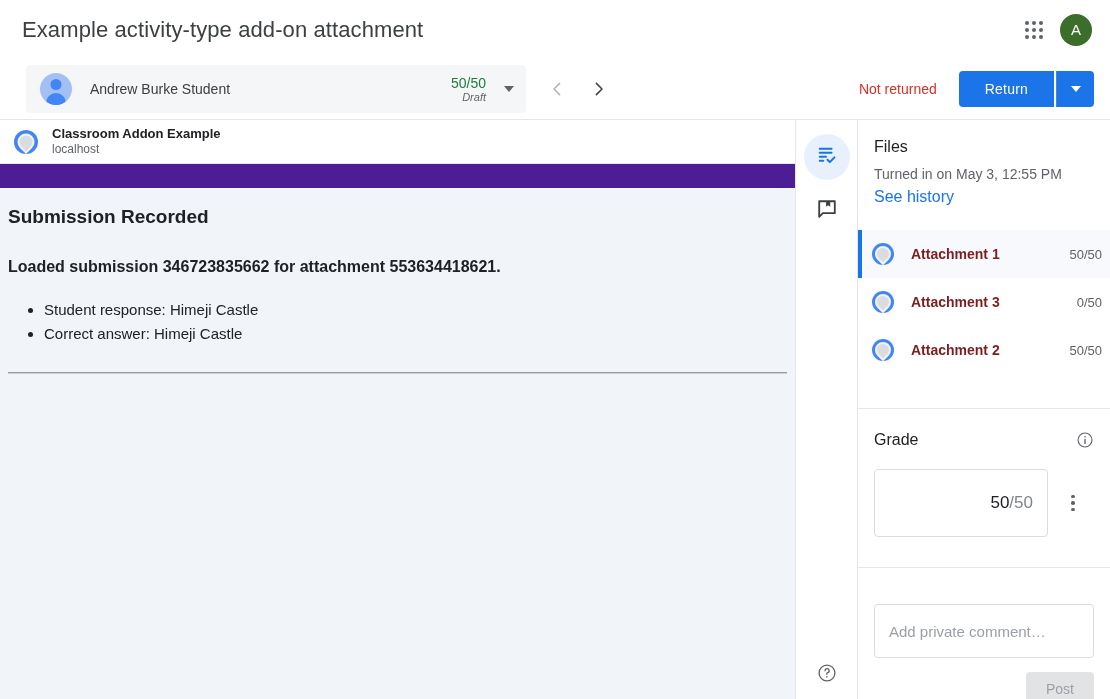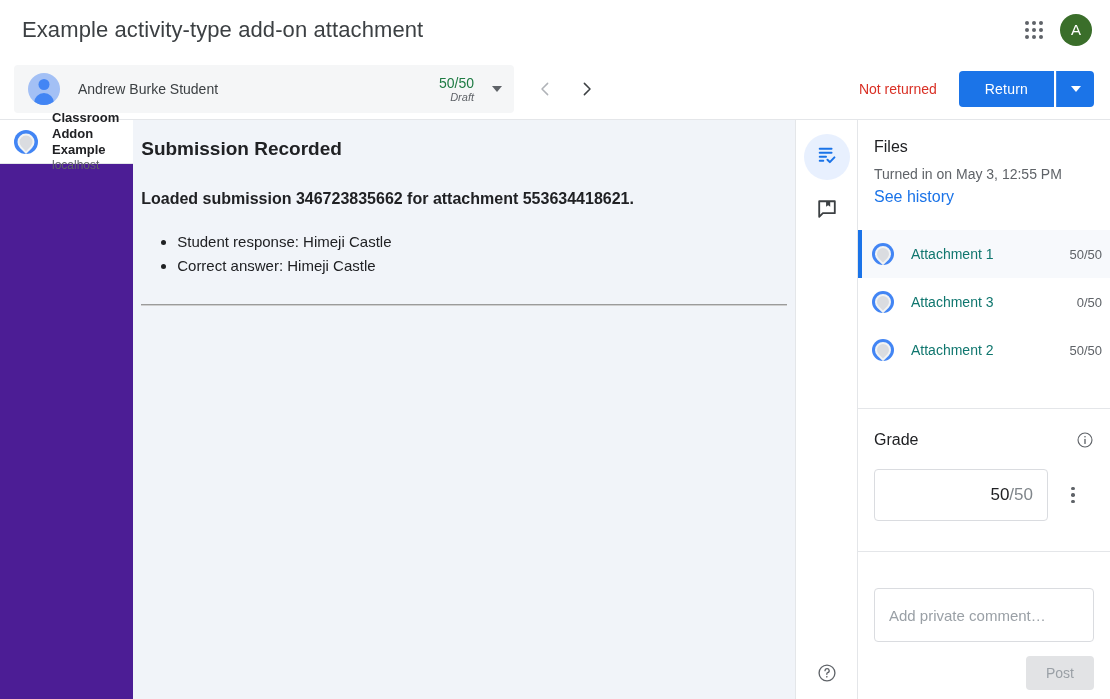--- a/index.html
+++ b/index.html
@@ -36,21 +36,21 @@
     background: #3a6e2a;
     color: #fff; font-size: 15px; font-weight: 400;
     display: flex; align-items: center; justify-content: center;
     cursor: pointer;
   }
 
   
   .subbar {
     height: 61px; flex: 0 0 61px;
     display: flex; align-items: center;
-    padding: 0 14px 0 14px;
+    padding: 0 14px 0 26px;
     background: #fff;
     border-bottom: 1px solid #e4e6e9;
   }
   .student-chip {
     width: 500px; height: 48px;
     background: #f5f6f7; border-radius: 4px;
     display: flex; align-items: center;
     padding: 0 6px 0 14px; cursor: pointer;
   }
   .avatar-sm { width: 32px; height: 32px; border-radius: 50%; background: #a3c0f5; position: relative; overflow: hidden; flex: 0 0 32px; }
@@ -85,21 +85,21 @@
     width: 0; height: 0;
     border-left: 5px solid transparent; border-right: 5px solid transparent;
     border-top: 6px solid #fff;
   }
   .return-group { display: flex; align-items: center; margin-right: 2px; }
 
   
   .body { flex: 1 1 auto; display: flex; min-height: 0; }
 
   
-  .iframe-col { width: 795px; flex: 0 0 795px; display: flex; flex-direction: row; min-height: 0; background: #4c1d95; }
+  .iframe-col { width: 795px; flex: 0 0 795px; display: flex; flex-direction: column; min-height: 0; background: #4c1d95; gap: 24px; }
   .iframe-header {
     height: 44px; flex: 0 0 44px; background: #fff;
     display: flex; align-items: center; padding: 0 14px;
     border-bottom: 1px solid #e4e6e9;
   }
   .addon-icon { width: 24px; height: 24px; flex: 0 0 24px; border-radius: 50%; background: #4285f4; position: relative; }
   .addon-icon::after {
     content:''; position:absolute; left:50%; top:50%; transform:translate(-50%,-50%);
     width: 13px; height: 13px; border-radius: 50% 50% 50% 0;
     transform: translate(-50%,-50%) rotate(-45deg);
@@ -144,28 +144,28 @@
     border-left: 4px solid transparent;
   }
   .file-row.selected { background: #f7f9fc; border-left-color: #1a73e8; }
   .file-icon { width: 22px; height: 22px; flex: 0 0 22px; border-radius: 50%; background: #4285f4; position: relative; }
   .file-icon::after {
     content:''; position:absolute; left:50%; top:50%;
     width: 12px; height: 12px; border-radius: 50% 50% 50% 0;
     transform: translate(-50%,-50%) rotate(-45deg);
     background: #dadce0; border: 2px solid #f1f3f4;
   }
-  .file-name { margin-left: 17px; font-size: 14px; color: #0f766e; white-space: nowrap; }
+  .file-name { margin-left: 17px; font-size: 14px; color: #7f1d1d; white-space: nowrap; font-weight: bold; }
   .file-score { margin-left: auto; font-size: 13px; color: #5f6368; white-space: nowrap; padding-left: 8px; }
 
   .grade-head { display: flex; align-items: center; }
   .info-icon { margin-left: auto; cursor: pointer; display:flex; }
   .grade-row { display: flex; align-items: center; margin-top: 20px; }
   .grade-input {
-    width: 174px; height: 52px;
+    width: 174px; height: 68px;
     border: 1px solid #dadce0; border-radius: 4px;
     display: flex; align-items: center; justify-content: flex-end;
     padding-right: 14px; cursor: text; background: #fff;
   }
   .grade-val { font-size: 17px; color: #202124; }
   .grade-den { font-size: 17px; color: #80868b; }
   .kebab { width: 30px; margin-left: 10px; display: flex; flex-direction: column; align-items: center; gap: 3px; cursor: pointer; }
   .kebab i { width: 3.5px; height: 3.5px; border-radius: 50%; background: #5f6368; display: block; }
 
   .comment-box {

